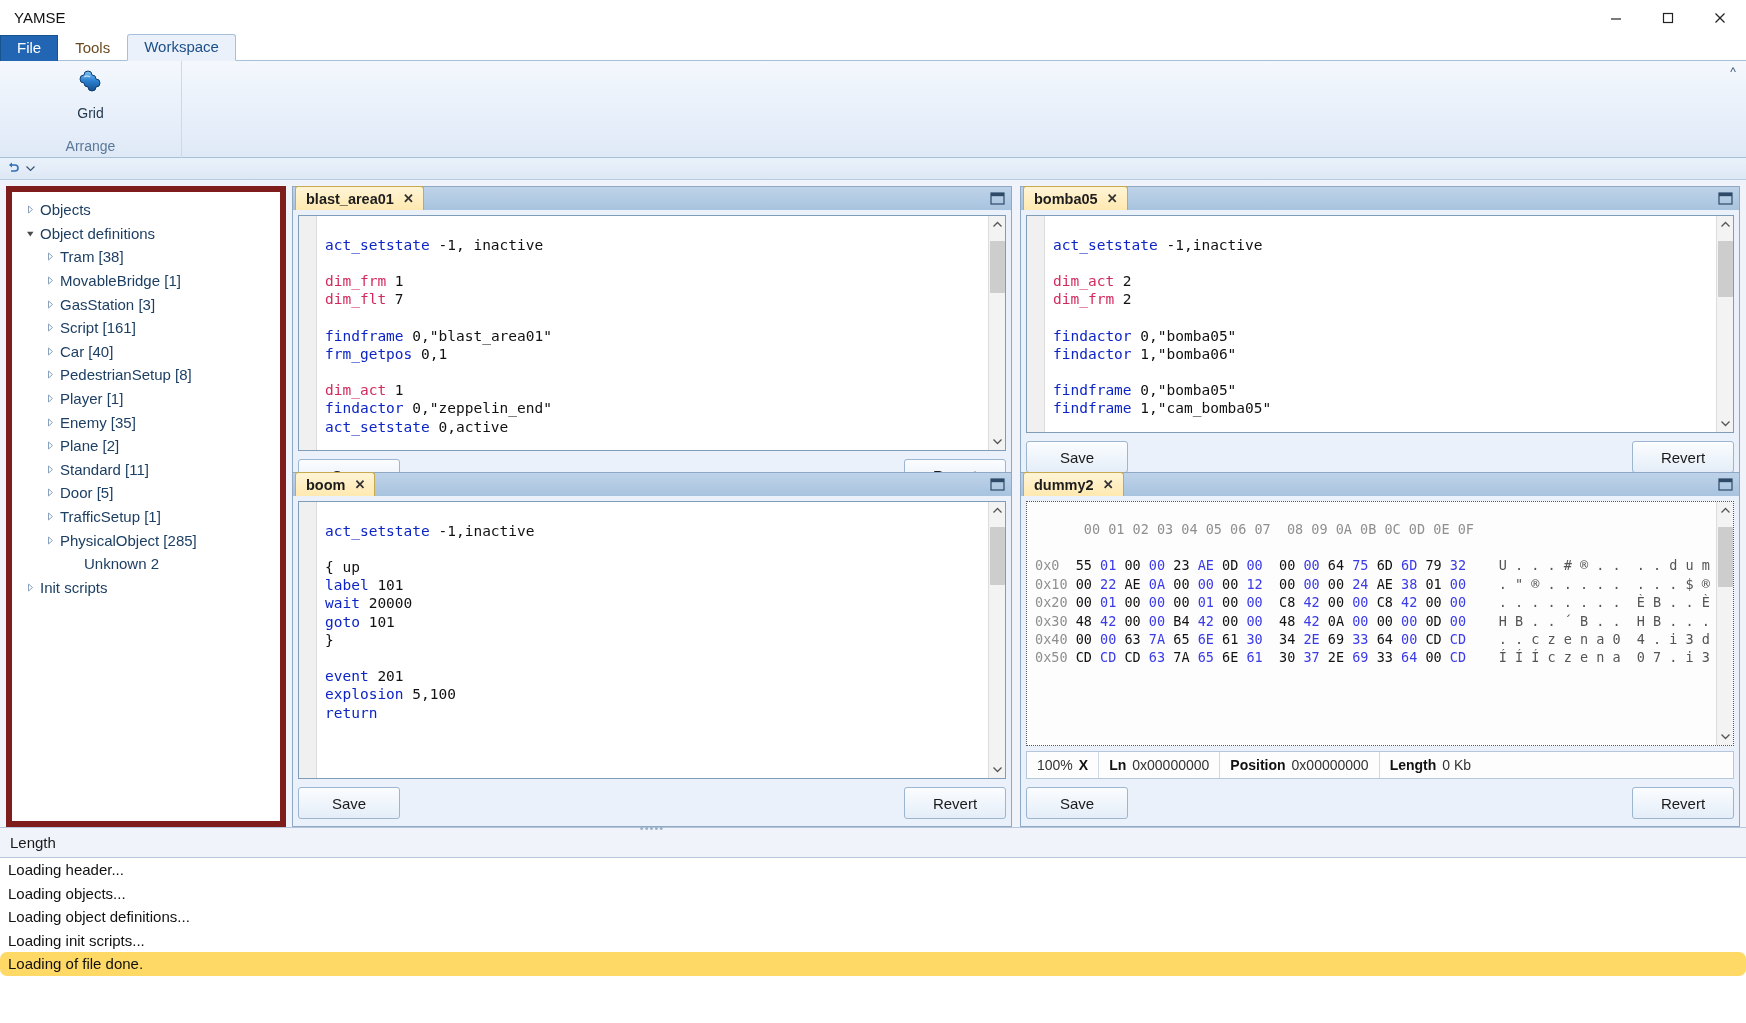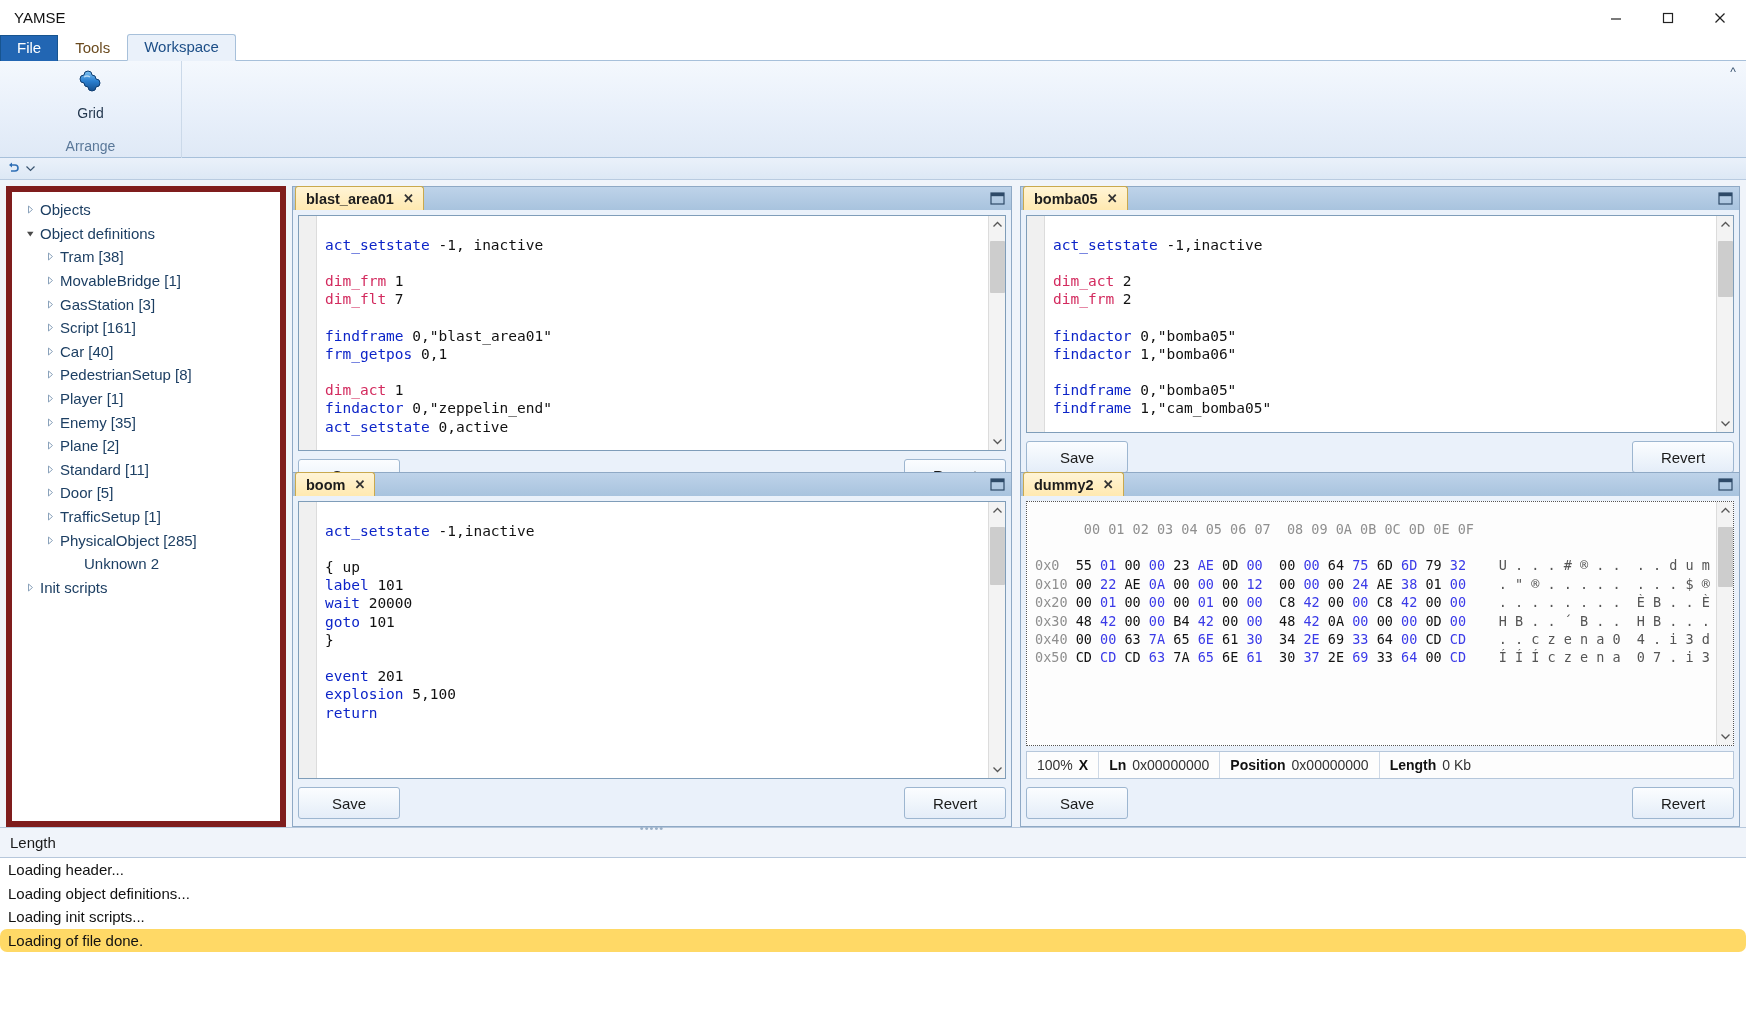--- a/index.html
+++ b/index.html
@@ -709,16 +709,17 @@
       </div>
     </div>
   </div>
 </div>
 
 <div class="output-header">
   <span>Length</span>
 </div>
 <div class="output-body" id="output-body">
     <div class="out-line">Loading header...</div>
+    <div class="out-line">Loading objects...</div>
     <div class="out-line">Loading object definitions...</div>
     <div class="out-line">Loading init scripts...</div>
     <div class="out-line hl">Loading of file done.</div>
   </div>
 
 </body></html>

